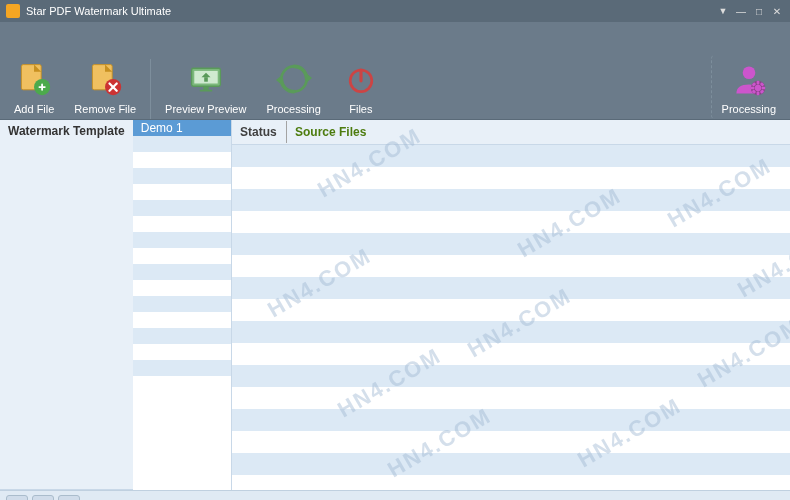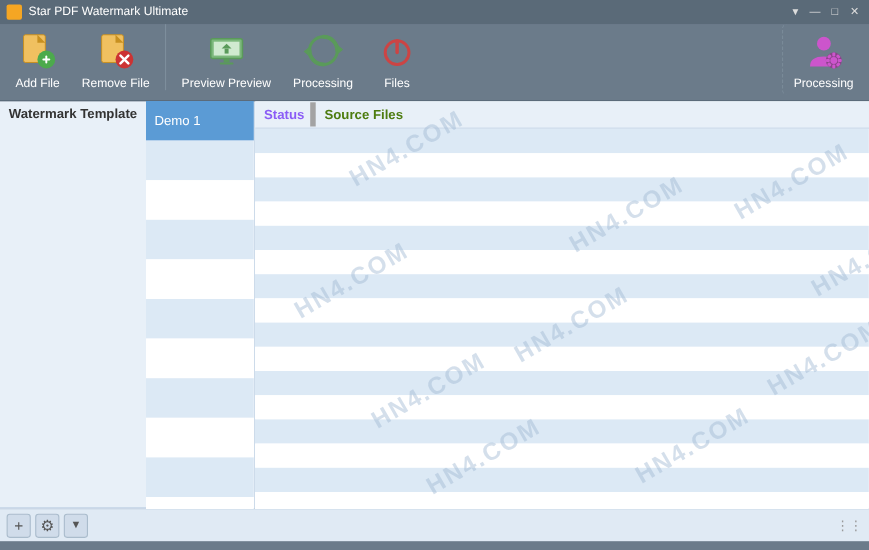--- a/index.html
+++ b/index.html
@@ -47,23 +47,23 @@
       align-items: center;
       justify-content: center;
       color: #ddd;
       font-size: 10px;
       cursor: pointer;
     }
 
     
     .toolbar {
       background: #6b7b8a;
-      height: 70px;
-      display: flex;
-      align-items: flex-start;
+      height: 98px;
+      display: flex;
+      align-items: flex-end;
       padding: 0 4px;
       border-bottom: 1px solid #5a6a78;
       position: relative;
     }
     .toolbar-separator {
       width: 1px;
       height: 60px;
       background: #7d8e9c;
       margin: 0 4px;
     }
@@ -126,21 +126,21 @@
       font-size: 12px;
       color: #333;
       font-weight: bold;
       text-align: center;
     }
     .panel-list {
       flex: 1;
       overflow-y: auto;
     }
     .list-row {
-      height: 36px;
+      height: 16px;
       display: flex;
       align-items: center;
       padding: 0 8px;
     }
     .list-row.selected {
       background: #5b9bd5;
       color: #fff;
     }
     .list-row.even { background: #dce9f5; }
     .list-row.odd { background: #fff; }
@@ -158,22 +158,22 @@
       border-bottom: 1px solid #c8d8e8;
       display: flex;
       height: 25px;
       align-items: center;
     }
     .col-status {
       width: 55px;
       padding: 4px 8px;
       font-weight: bold;
       font-size: 12px;
-      color: #8b5cf6;
-      border-right: 5px solid #a3a3a3;
+      color: #404040;
+      border-right: 1px solid #a3a3a3;
     }
     .col-source {
       padding: 4px 8px;
       font-weight: bold;
       font-size: 12px;
       color: #4d7c0f;
     }
     .right-rows {
       flex: 1;
       overflow-y: auto;

